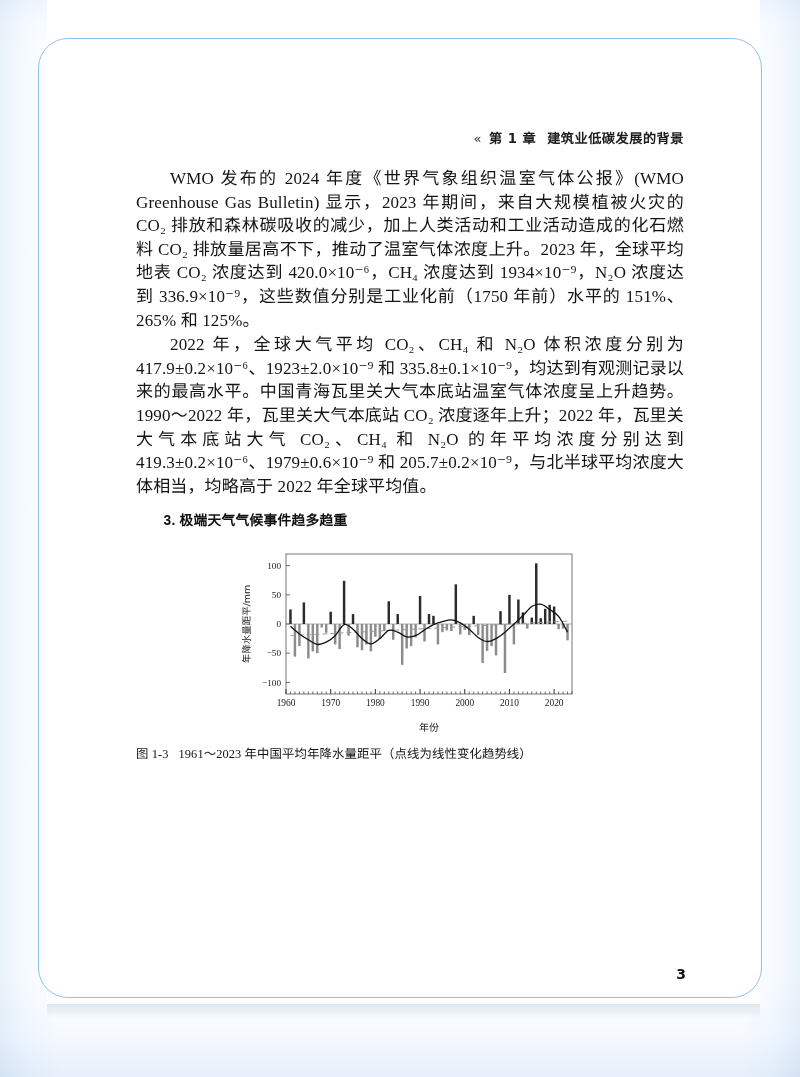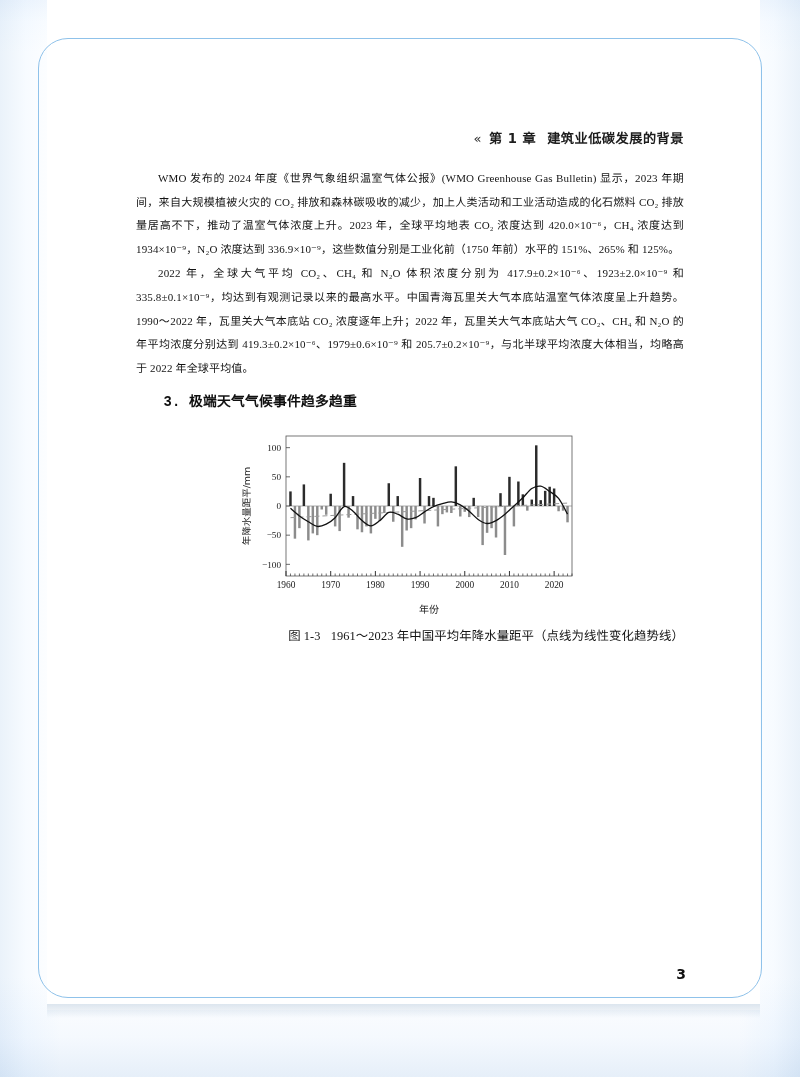--- a/index.html
+++ b/index.html
@@ -89,55 +89,55 @@
     color: #2c2c2c;
     margin-right: 7px;
     font-weight: 400;
     font-size: 13px;
   }
   .running-header .ch-no { margin-right: 11px; }
 
   
   p.body {
     margin: 0 0 1px 0;
-    font-size: 11px;
+    font-size: 17px;
     line-height: 23.6px;
     color: #141414;
     text-align: justify;
     text-justify: inter-character;
     text-indent: 2em;
     letter-spacing: .15px;
     font-family: "Liberation Serif", "DejaVu Serif", serif;
   }
 
   h4.subhead {
     margin: 11px 0 4px 0;
     font-size: 13.8px;
     line-height: 23px;
-    font-family: Liberation Mono, monospace;
+    font-family: Liberation Sans, sans-serif;
     font-weight: 700;
     color: #101010;
     text-indent: 2em;
     letter-spacing: .2px;
   }
 
   
   figure.fig {
     margin: 14px 0 0 0;
     padding: 0;
   }
   .chart-wrap {
     width: 360px;
     margin: 8px auto 0 auto;
   }
   svg.chart { display: block; }
 
   figcaption.fig-cap {
     margin-top: 9px;
-    text-align: right;
+    text-align: left;
     font-size: 12.4px;
     line-height: 19px;
     color: #141414;
     letter-spacing: .1px;
   }
   figcaption .cap-note {
     display: block;
     font-size: 11.4px;
     line-height: 18px;
     color: #1a1a1a;

